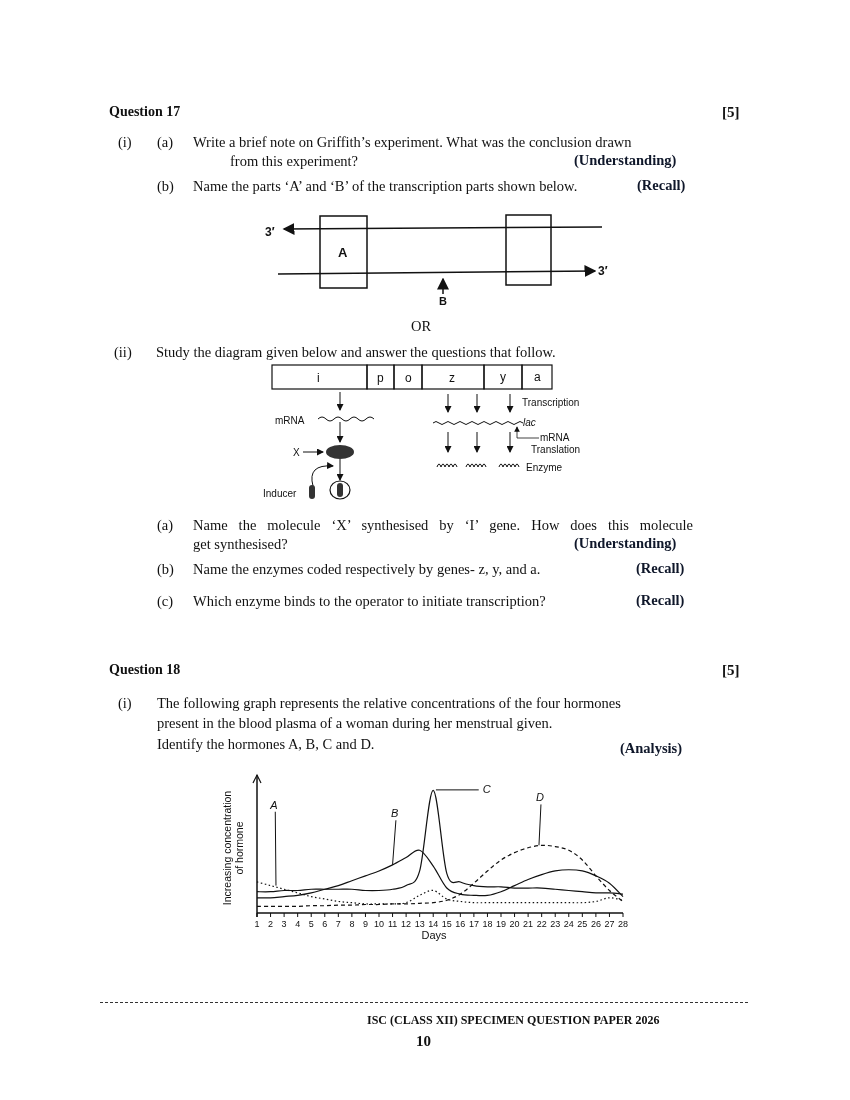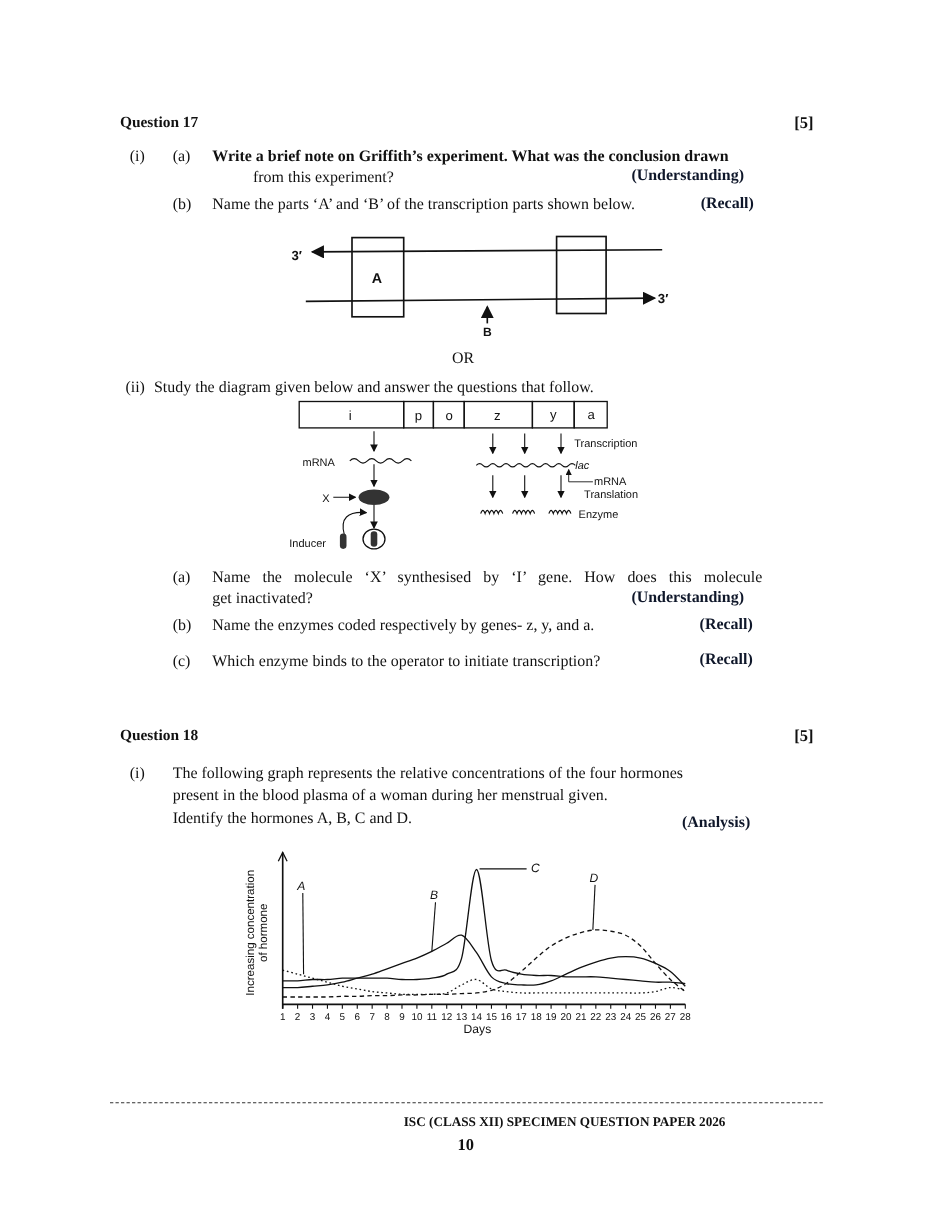--- a/index.html
+++ b/index.html
@@ -17,21 +17,21 @@
     .page-num { font-weight: bold; font-size: 15px; }
   </style>
 </head>
 <body>
 
 <div class="abs qhead" style="left:109px;top:104px;">Question 17</div>
 <div class="abs marks" style="left:722px;top:104px;">[5]</div>
 
 <div class="abs num" style="left:118px;top:134px;">(i)</div>
 <div class="abs num" style="left:157px;top:134px;">(a)</div>
-<div class="abs txt" style="left:193px;top:133px;width:500px;font-weight:bold;">Write a brief note on Griffith’s experiment. What was the conclusion drawn</div>
+<div class="abs txt" style="left:193px;top:133px;width:500px;">Write a brief note on Griffith’s experiment. What was the conclusion drawn</div>
 <div class="abs txt" style="left:202px;top:152px;margin-left:28px;">from this experiment?</div>
 <div class="abs green" style="left:574px;top:152px;">(Understanding)</div>
 
 <div class="abs num" style="left:157px;top:178px;">(b)</div>
 <div class="abs txt" style="left:193px;top:177px;">Name the parts ‘A’ and ‘B’ of the transcription parts shown below.</div>
 <div class="abs green" style="left:637px;top:177px;">(Recall)</div>
 
 <svg class="abs" style="left:250px;top:205px;" width="380" height="105" viewBox="0 0 380 105">
   <defs>
     <marker id="ah" markerWidth="8" markerHeight="8" refX="7" refY="4" orient="auto">
@@ -45,21 +45,21 @@
   <line x1="193" y1="89" x2="193" y2="74" stroke="#111" stroke-width="1.5" marker-end="url(#ah)"></line>
   <text x="15" y="31" font-size="12" font-weight="bold" fill="#111">3′</text>
   <text x="348" y="70" font-size="12" font-weight="bold" fill="#111">3′</text>
   <text x="88" y="52" font-size="13" font-weight="bold" fill="#111">A</text>
   <text x="189" y="100" font-size="11" font-weight="bold" fill="#111">B</text>
 </svg>
 
 <div class="abs txt" style="left:411px;top:317px;">OR</div>
 
 <div class="abs num" style="left:114px;top:344px;">(ii)</div>
-<div class="abs txt" style="left:140px;top:343px;text-align:right;">Study the diagram given below and answer the questions that follow.</div>
+<div class="abs txt" style="left:156px;top:343px;text-align:right;">Study the diagram given below and answer the questions that follow.</div>
 
 <svg class="abs" style="left:255px;top:362px;" width="345" height="145" viewBox="0 0 345 145">
   <defs>
     <marker id="ah2" markerWidth="7" markerHeight="7" refX="6" refY="3.5" orient="auto">
       <path d="M0,0 L7,3.5 L0,7 Z" fill="#111"></path>
     </marker>
   </defs>
 
   <g>
     <rect x="17" y="3" width="95" height="24" fill="none" stroke="#111" stroke-width="1.2"></rect>
@@ -104,21 +104,21 @@
   <line x1="222" y1="70" x2="222" y2="90" stroke="#111" stroke-width="1" marker-end="url(#ah2)"></line>
   <line x1="255" y1="70" x2="255" y2="90" stroke="#111" stroke-width="1" marker-end="url(#ah2)"></line>
   <path d="M182,105 q2,-6 4,0 q2,-6 4,0 q2,-6 4,0 q2,-6 4,0 q2,-6 4,0" fill="none" stroke="#111" stroke-width="1"></path>
   <path d="M211,105 q2,-6 4,0 q2,-6 4,0 q2,-6 4,0 q2,-6 4,0 q2,-6 4,0" fill="none" stroke="#111" stroke-width="1"></path>
   <path d="M244,105 q2,-6 4,0 q2,-6 4,0 q2,-6 4,0 q2,-6 4,0 q2,-6 4,0" fill="none" stroke="#111" stroke-width="1"></path>
   <text x="271" y="109" font-size="10" fill="#111">Enzyme</text>
 </svg>
 
 <div class="abs num" style="left:157px;top:517px;">(a)</div>
 <div class="abs txt" style="left:193px;top:516px;width:500px;text-align:justify;text-align-last:justify;">Name the molecule ‘X’ synthesised by ‘I’ gene. How does this molecule</div>
-<div class="abs txt" style="left:193px;top:535px;">get inactivated?</div>
+<div class="abs txt" style="left:193px;top:535px;">get synthesised?</div>
 <div class="abs green" style="left:574px;top:535px;">(Understanding)</div>
 
 <div class="abs num" style="left:157px;top:561px;">(b)</div>
 <div class="abs txt" style="left:193px;top:560px;">Name the enzymes coded respectively by genes- z, y, and a.</div>
 <div class="abs green" style="left:636px;top:560px;">(Recall)</div>
 
 <div class="abs num" style="left:157px;top:593px;">(c)</div>
 <div class="abs txt" style="left:193px;top:592px;">Which enzyme binds to the operator to initiate transcription?</div>
 <div class="abs green" style="left:636px;top:592px;">(Recall)</div>
 

